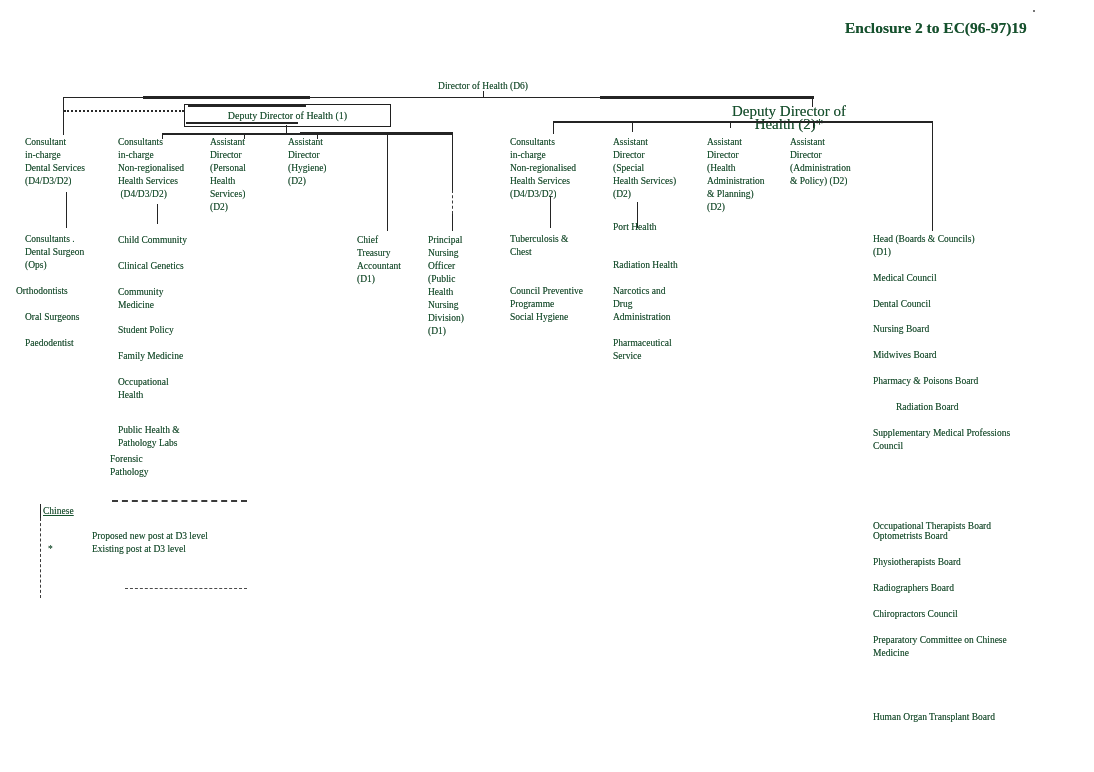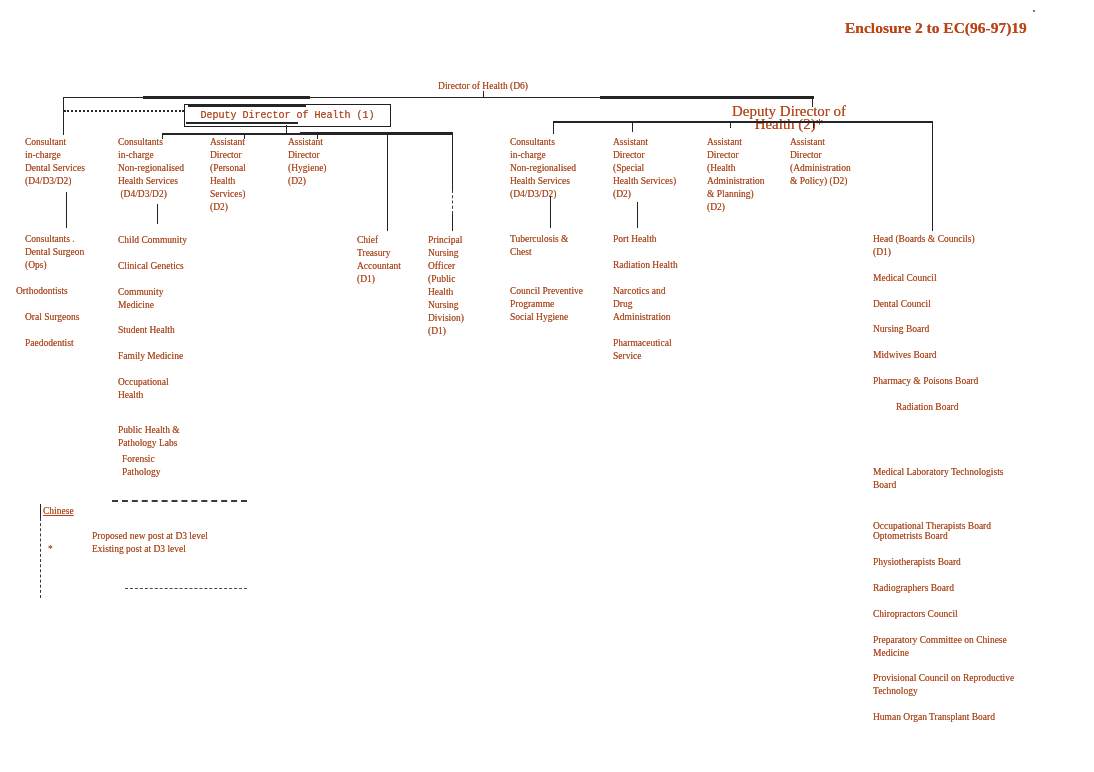--- a/index.html
+++ b/index.html
@@ -1,36 +1,36 @@
 <!DOCTYPE html>
 <html><head>
 <meta charset="utf-8">
 <style>
   html,body { margin:0; padding:0; background:#e8e8e8; }
   .page {
     position:relative; width:1094px; height:772px; margin:0 auto;
     background:#ffffff; overflow:hidden;
-    font-family:"Liberation Serif", serif; color:#c2410c;
+    font-family:"Liberation Serif", serif; color:#14532d;
   }
   .txt {
     position:absolute; font-size:9.5px; line-height:13px;
     white-space:pre-line; text-shadow:0 0 0.5px rgba(40,40,40,0.55);
   }
   .c { text-align:center; }
   .big { font-size:15.5px; font-weight:bold; line-height:18px; white-space:nowrap; }
   .mid { font-size:15px; }
   .hl, .vl { position:absolute; background:#242424; }
   .dotth { position:absolute; border-top:2px dotted #2a2a2a; height:0; }
   .dashh { position:absolute; border-top:2px dashed #3a3a3a; height:0; }
   .dashh2 { position:absolute; border-top:1.5px dashed #4a4a4a; height:0; }
   .dashv { position:absolute; border-left:1.3px dashed #3a3a3a; width:0; }
   .box {
     position:absolute; border:1.2px solid #1f1f1f; background:#fff;
     display:flex; align-items:center; justify-content:center;
-    font-size:10px; text-shadow:0 0 0.5px rgba(40,40,40,0.55);font-family:Liberation Mono, monospace;
+    font-size:10px; text-shadow:0 0 0.5px rgba(40,40,40,0.55);
   }
   .ul { text-decoration:underline; }
   .dot { position:absolute; background:#4a4a4a; border-radius:50%; }
 </style>
 </head>
 <body>
 
 <div class="page">
 
   <div class="txt big" style="left:845px;top:19px">Enclosure 2 to EC(96-97)19</div>
@@ -134,62 +134,60 @@
 Dental Surgeon
 (Ops)</div>
   <div class="txt" style="left:16px;top:285px">Orthodontists</div>
   <div class="txt" style="left:25px;top:311px">Oral Surgeons</div>
   <div class="txt" style="left:25px;top:337px">Paedodentist</div>
 
   <div class="txt" style="left:118px;top:234px">Child Community</div>
   <div class="txt" style="left:118px;top:260px">Clinical Genetics</div>
   <div class="txt" style="left:118px;top:286px">Community
 Medicine</div>
-  <div class="txt" style="left:118px;top:324px">Student Health</div>
+  <div class="txt" style="left:118px;top:324px">Student Policy</div>
   <div class="txt" style="left:118px;top:350px">Family Medicine</div>
   <div class="txt" style="left:118px;top:376px">Occupational
 Health</div>
   <div class="txt" style="left:118px;top:424px">Public Health &amp;
 Pathology Labs</div>
-  <div class="txt" style="left:122px;top:453px">Forensic
+  <div class="txt" style="left:110px;top:453px">Forensic
 Pathology</div>
 
   <div class="txt" style="left:510px;top:233px">Tuberculosis &amp;
 Chest</div>
   <div class="txt" style="left:510px;top:285px">Council Preventive
 Programme</div>
   <div class="txt" style="left:510px;top:311px">Social Hygiene</div>
 
-  <div class="txt" style="left:613px;top:233px">Port Health</div>
+  <div class="txt" style="left:613px;top:221px">Port Health</div>
   <div class="txt" style="left:613px;top:259px">Radiation Health</div>
   <div class="txt" style="left:613px;top:285px">Narcotics and
 Drug
 Administration</div>
   <div class="txt" style="left:613px;top:337px">Pharmaceutical
 Service</div>
 
   <div class="txt" style="left:873px;top:233px">Head (Boards &amp; Councils)
 (D1)</div>
   <div class="txt" style="left:873px;top:272px">Medical Council</div>
   <div class="txt" style="left:873px;top:298px">Dental Council</div>
   <div class="txt" style="left:873px;top:323px">Nursing Board</div>
   <div class="txt" style="left:873px;top:349px">Midwives Board</div>
   <div class="txt" style="left:873px;top:375px">Pharmacy &amp; Poisons Board</div>
   <div class="txt" style="left:896px;top:401px">Radiation Board</div>
-  <div class="txt" style="left:873px;top:466px">Medical Laboratory Technologists
-Board</div>
+  <div class="txt" style="left:873px;top:427px">Supplementary Medical Professions
+Council</div>
   <div class="txt" style="left:873px;top:520px">Occupational Therapists Board</div>
   <div class="txt" style="left:873px;top:530px">Optometrists Board</div>
   <div class="txt" style="left:873px;top:556px">Physiotherapists Board</div>
   <div class="txt" style="left:873px;top:582px">Radiographers Board</div>
   <div class="txt" style="left:873px;top:608px">Chiropractors Council</div>
   <div class="txt" style="left:873px;top:634px">Preparatory Committee on Chinese
 Medicine</div>
-  <div class="txt" style="left:873px;top:672px">Provisional Council on Reproductive
-Technology</div>
   <div class="txt" style="left:873px;top:711px">Human Organ Transplant Board</div>
 
   <div class="vl" style="left:40px;top:504px;width:1.2px;height:14px"></div>
   <div class="dashv" style="left:40px;top:518px;height:80px"></div>
   <div class="dashh" style="left:112px;top:500px;width:135px"></div>
   <div class="dashh2" style="left:125px;top:588px;width:122px"></div>
   <div class="txt ul" style="left:43px;top:505px">Chinese</div>
   <div class="txt" style="left:92px;top:530px">Proposed new post at D3 level</div>
   <div class="txt" style="left:48px;top:543px">*</div>
   <div class="txt" style="left:92px;top:543px">Existing post at D3 level</div>

